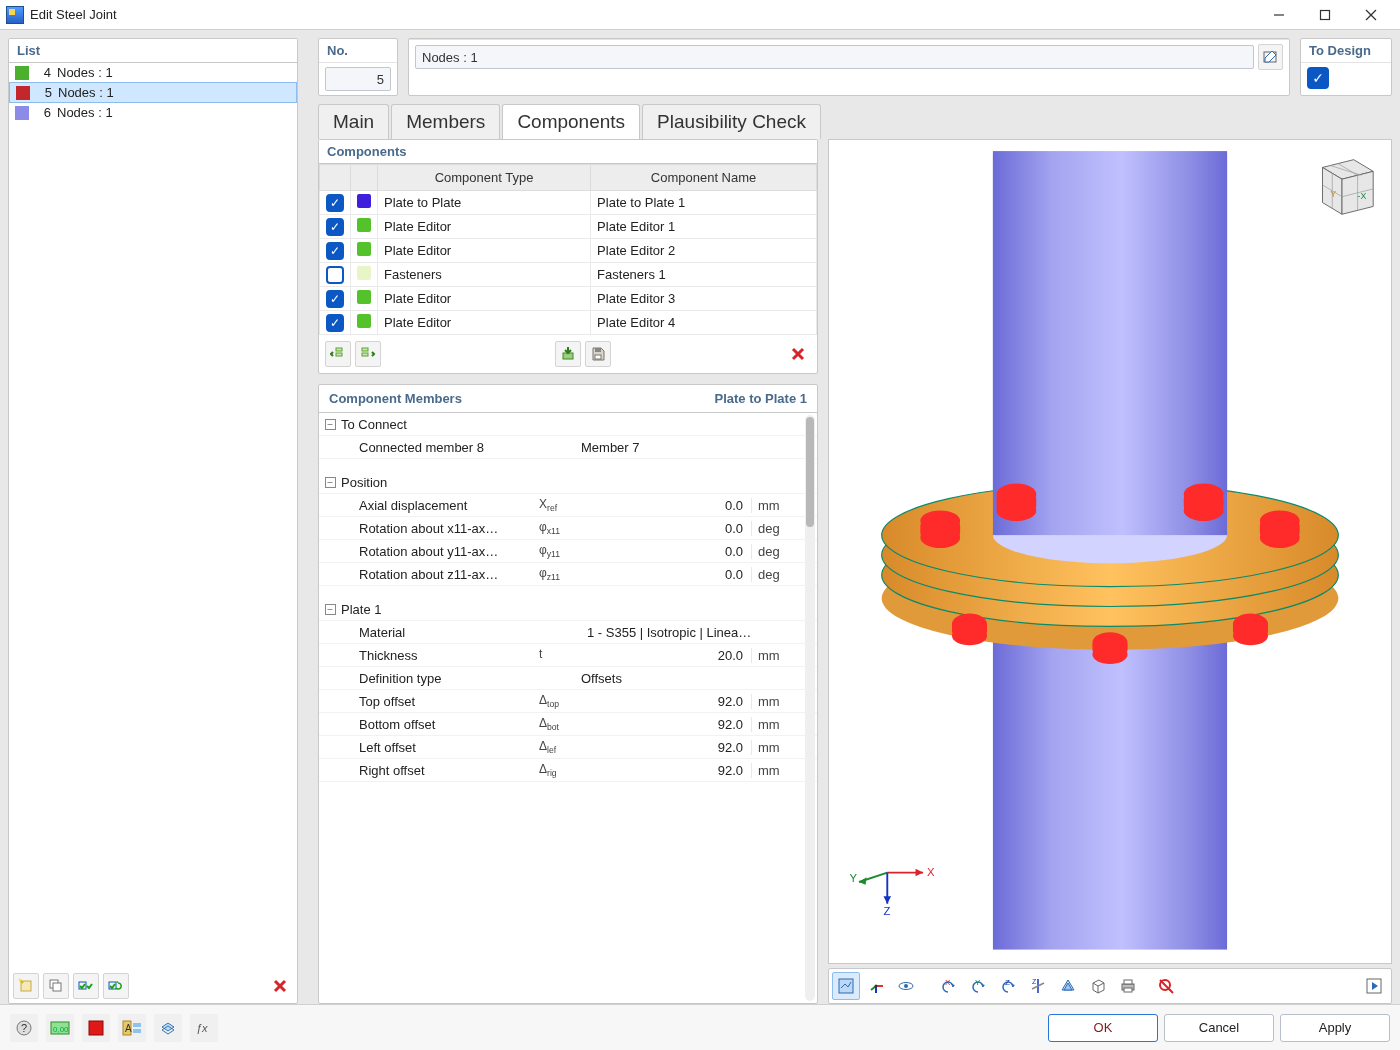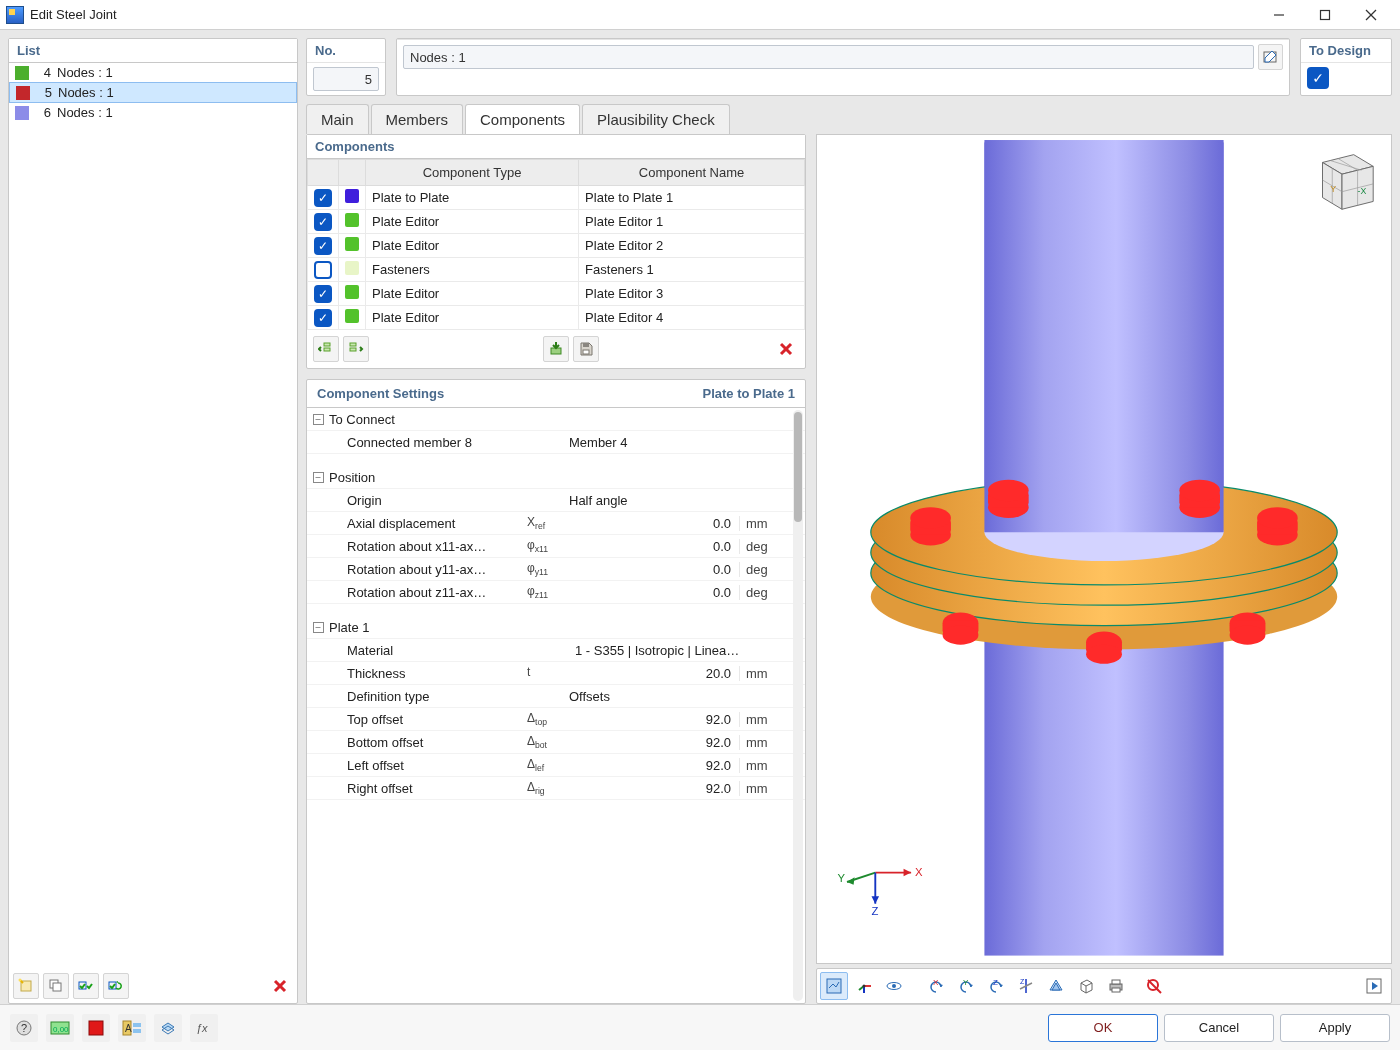--- a/index.html
+++ b/index.html
@@ -41,21 +41,21 @@
   .titlebar .app-icon::after{
     content:"";position:absolute;left:2px;top:2px;width:6px;height:6px;background:#ffd24d;
   }
   .titlebar-spacer{flex:1}
   .titlebar-btn{
     width:46px;height:28px;display:flex;align-items:center;justify-content:center;
     font-size:13px;color:#333;cursor:pointer;
   }
   .titlebar-btn svg{stroke:#333;stroke-width:1.2;fill:none}
   
-  .root{display:flex;height:calc(100% - 30px - 46px);width:100%;gap:8px;padding:8px 8px 0 8px;background:#e8e8e8;}
+  .root{display:flex;height:calc(100% - 30px - 46px);width:100%;gap:20px;padding:8px 8px 0 8px;background:#e8e8e8;}
   .col{display:flex;flex-direction:column;min-width:0}
   .left{width:290px}
   .center{flex:1;min-width:0}
   .panel{
     background:#fff;border:1px solid var(--panel-border);border-radius:2px;
   }
   .panel-header{
     padding:4px 8px;font-weight:600;color:var(--header-text);
     border-bottom:1px solid var(--panel-border);
     background:#fff;
@@ -89,21 +89,21 @@
   }
   .input-wrap{display:flex;gap:4px;align-items:center}
   .chk{
     width:22px;height:22px;border:2px solid #0b57c3;border-radius:4px;background:#0b57c3;
     display:flex;align-items:center;justify-content:center;color:#fff;font-size:14px;
   }
   
   .tabs{display:flex;margin-bottom:0}
   .tab{
     padding:6px 14px;border:1px solid var(--panel-border);border-bottom:none;background:#f0f0f0;cursor:pointer;
-    font-size:15px;margin-right:2px;border-radius:3px 3px 0 0;color:#333;
+    font-size:19px;margin-right:2px;border-radius:3px 3px 0 0;color:#333;
   }
   .tab.active{background:#fff;font-weight:500}
   .tab-bodies{display:flex;gap:10px;height:calc(100% - 62px)}
   .middle-col{display:flex;flex-direction:column;gap:10px;width:500px}
   
   .comp-panel{flex:0 0 auto}
   .comp-table{width:100%;border-collapse:collapse;font-size:13px}
   .comp-table th{
     background:#ededed;font-weight:normal;color:#333;text-align:center;
     border:1px solid #dcdcdc;padding:3px 6px;height:26px
@@ -376,53 +376,45 @@
               <svg viewBox="0 0 16 16">
                   <line x1="3" y1="3" x2="13" y2="13" stroke="#d8232a" stroke-width="3"></line>
                   <line x1="13" y1="3" x2="3" y2="13" stroke="#d8232a" stroke-width="3"></line>
                 </svg>
             </div>
           </div>
         </div>
 
         <div class="panel settings-panel">
           <div class="settings-header">
-            <span>Component Settings</span>
+            <span>Component Members</span>
             <span>Plate to Plate 1</span>
           </div>
           <div class="settings-body">
             <div class="tree" id="settings-tree">
                 <div class="trow group">
                   <span class="gutter">
                     <span class="minussq">–</span>
                   </span>
                  <span class="lbl">To Connect</span>
                 </div>
                 <div class="trow">
                   <span class="gutter"></span>
                   <span class="ind" style="width:18px"></span>
       <span class="lbl">Connected member 8</span>
       <span class="sym"></span>
-      <span class="val" style="justify-content:flex-start">Member 4</span>
+      <span class="val" style="justify-content:flex-start">Member 7</span>
                   <span class="unit"></span>
                 </div>
                 <div style="height: 12px;"></div>
                 <div class="trow group">
                   <span class="gutter">
                     <span class="minussq">–</span>
                   </span>
                  <span class="lbl">Position</span>
-                </div>
-                <div class="trow">
-                  <span class="gutter"></span>
-                  <span class="ind" style="width:18px"></span>
-      <span class="lbl">Origin</span>
-      <span class="sym"></span>
-      <span class="val" style="justify-content:flex-start">Half angle</span>
-                  <span class="unit"></span>
                 </div>
                 <div class="trow">
                   <span class="gutter"></span>
                   <span class="ind" style="width:18px"></span>
       <span class="lbl">Axial displacement</span>
       <span class="sym">X<sub>ref</sub></span>
       <span class="val">0.0</span>
                   <span class="unit">mm</span>
                 </div>
                 <div class="trow">

